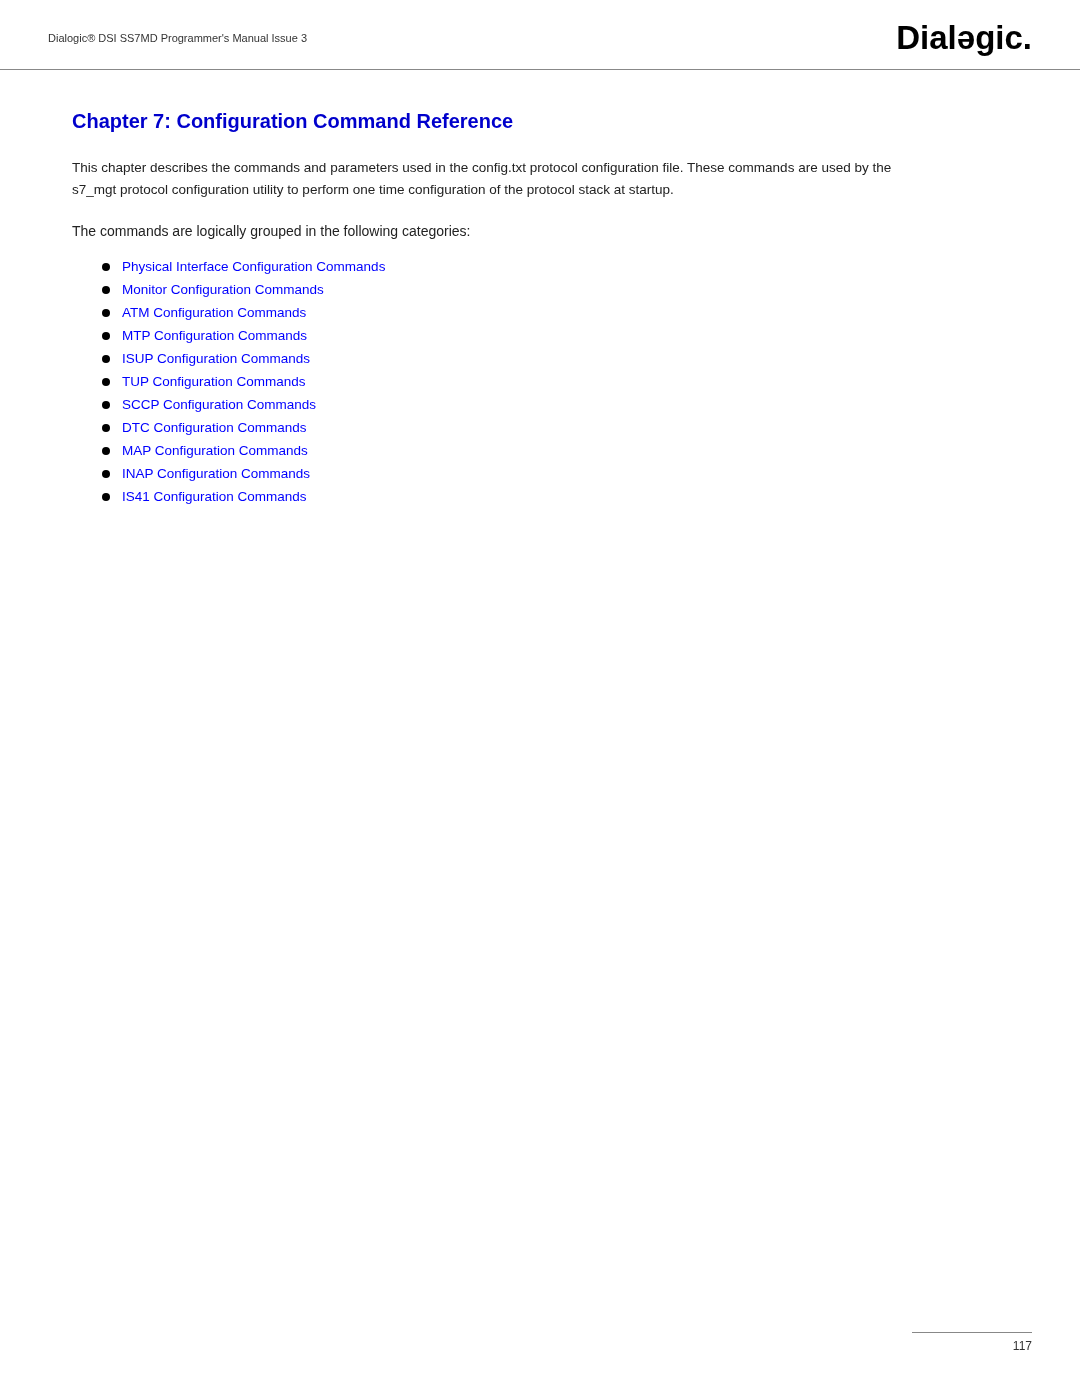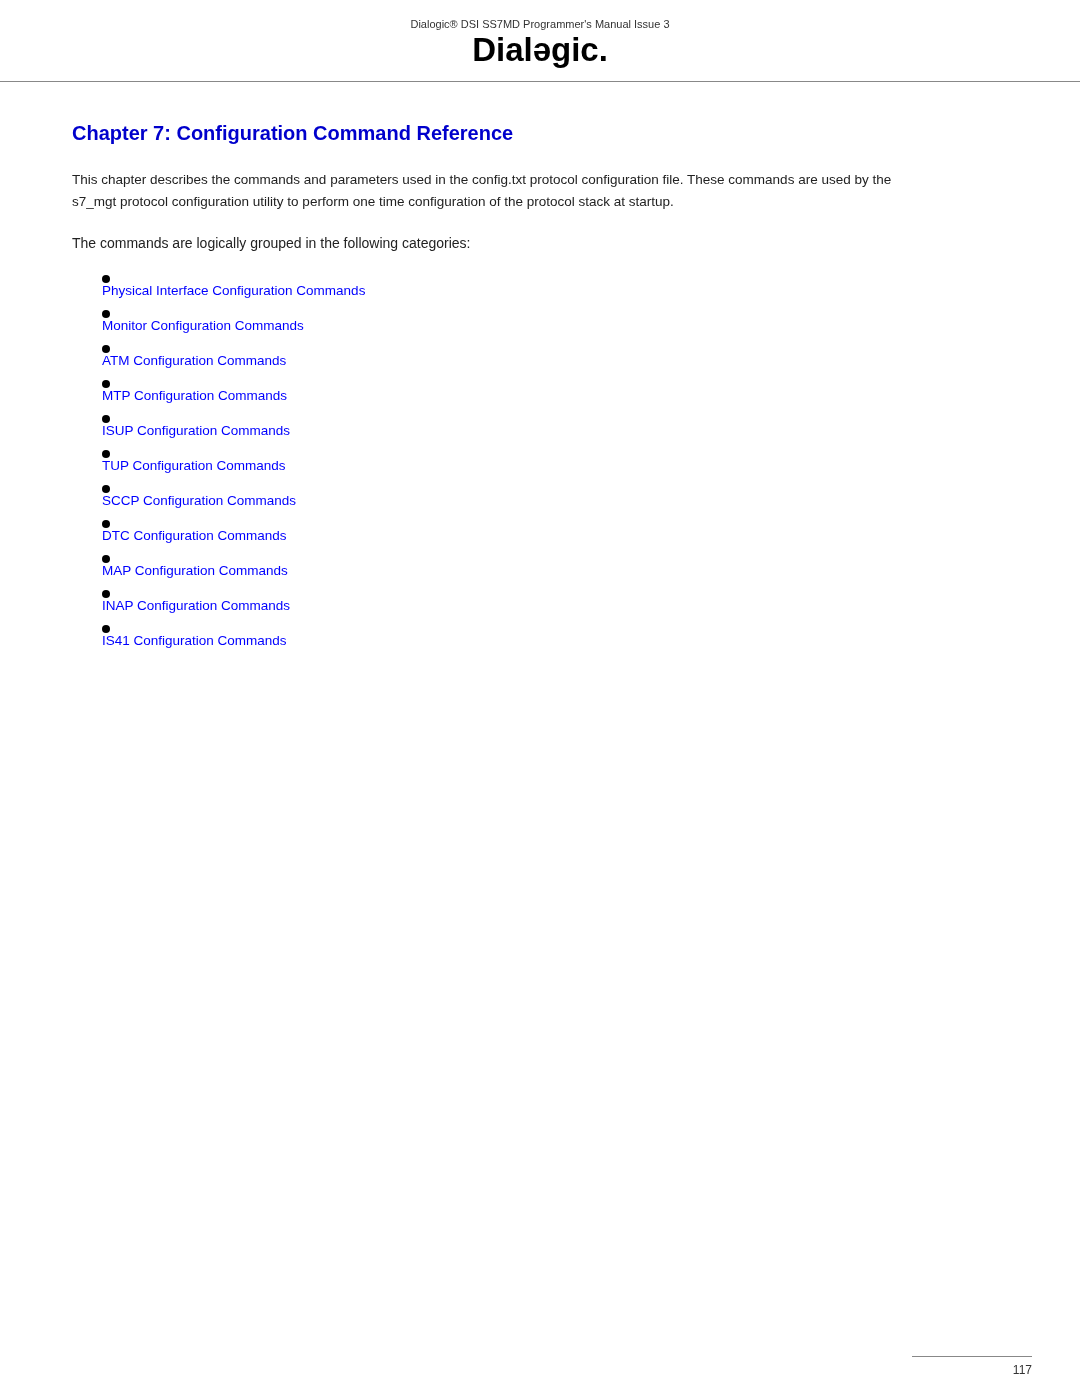--- a/index.html
+++ b/index.html
@@ -1,19 +1,18 @@
 <!DOCTYPE html>
 <html><head>
   <meta charset="utf-8">
   <style>
     * {
       margin: 0;
       padding: 0;
       box-sizing: border-box;
-      flex-direction: column;
     }
 
     body {
       width: 1080px;
       min-height: 1397px;
       background: #ffffff;
       font-family: Arial, Helvetica, sans-serif;
       font-size: 14px;
       color: #222222;
       position: relative;
@@ -85,21 +84,21 @@
 
     .bullet-link {
       color: #0000ff;
       text-decoration: none;
       cursor: pointer;
     }
 
     
     .footer {
       position: absolute;
-      bottom: 20px;
+      bottom: 44px;
       right: 48px;
       display: flex;
       flex-direction: column;
       align-items: flex-end;
       justify-content: space-between;
     }
 
     .footer-line {
       width: 120px;
       height: 1px;

